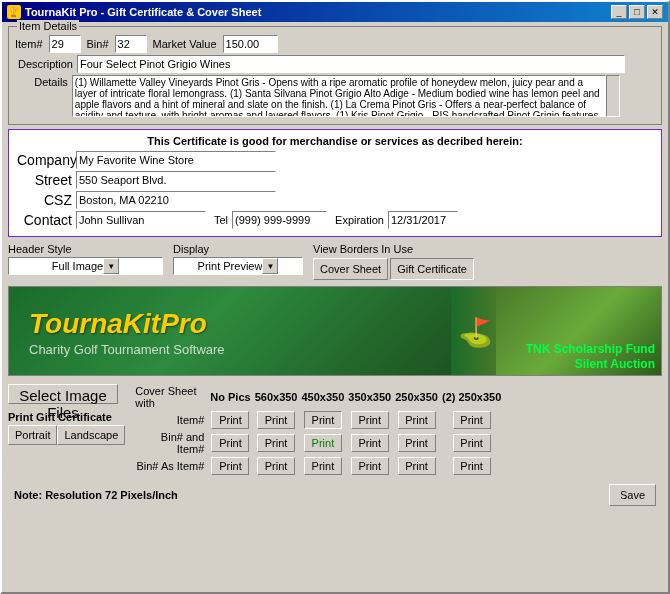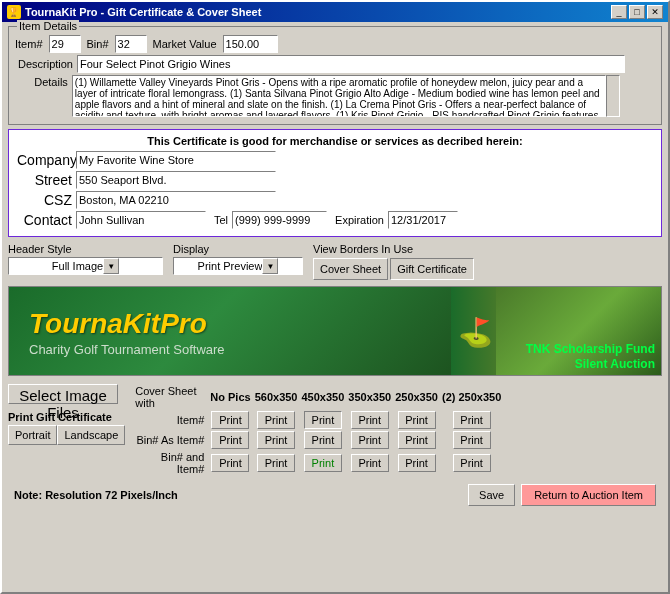--- a/index.html
+++ b/index.html
@@ -515,44 +515,43 @@
           <tr>
             <td style="font-size:11px;text-align:right;padding-right:4px;">Item#</td>
             <td style="text-align:center;padding:1px 2px;"><button class="print-btn">Print</button></td>
             <td style="text-align:center;padding:1px 2px;"><button class="print-btn">Print</button></td>
             <td style="text-align:center;padding:1px 2px;"><button class="print-btn" style="cursor:default;border-top-color:#808080;border-left-color:#808080;border-right-color:#ffffff;border-bottom-color:#ffffff;">Print</button></td>
             <td style="text-align:center;padding:1px 2px;"><button class="print-btn">Print</button></td>
             <td style="text-align:center;padding:1px 2px;"><button class="print-btn">Print</button></td>
             <td style="text-align:center;padding:1px 2px;"><button class="print-btn">Print</button></td>
           </tr>
           <tr>
-            <td style="font-size:11px;text-align:right;padding-right:4px;">Bin# As Item#</td>
-            <td style="text-align:center;padding:1px 2px;"><button class="print-btn">Print</button></td>
-            <td style="text-align:center;padding:1px 2px;"><button class="print-btn">Print</button></td>
-            <td style="text-align:center;padding:1px 2px;"><button class="print-btn">Print</button></td>
+            <td style="font-size:11px;text-align:right;padding-right:4px;">Bin# and Item#</td>
+            <td style="text-align:center;padding:1px 2px;"><button class="print-btn">Print</button></td>
+            <td style="text-align:center;padding:1px 2px;"><button class="print-btn">Print</button></td>
+            <td style="text-align:center;padding:1px 2px;"><button class="print-btn green-text">Print</button></td>
             <td style="text-align:center;padding:1px 2px;"><button class="print-btn">Print</button></td>
             <td style="text-align:center;padding:1px 2px;"><button class="print-btn">Print</button></td>
             <td style="text-align:center;padding:1px 2px;"><button class="print-btn">Print</button></td>
           </tr>
           <tr>
-            <td style="font-size:11px;text-align:right;padding-right:4px;">Bin# and Item#</td>
-            <td style="text-align:center;padding:1px 2px;"><button class="print-btn">Print</button></td>
-            <td style="text-align:center;padding:1px 2px;"><button class="print-btn">Print</button></td>
-            <td style="text-align:center;padding:1px 2px;"><button class="print-btn green-text">Print</button></td>
+            <td style="font-size:11px;text-align:right;padding-right:4px;">Bin# As Item#</td>
+            <td style="text-align:center;padding:1px 2px;"><button class="print-btn">Print</button></td>
+            <td style="text-align:center;padding:1px 2px;"><button class="print-btn">Print</button></td>
+            <td style="text-align:center;padding:1px 2px;"><button class="print-btn">Print</button></td>
             <td style="text-align:center;padding:1px 2px;"><button class="print-btn">Print</button></td>
             <td style="text-align:center;padding:1px 2px;"><button class="print-btn">Print</button></td>
             <td style="text-align:center;padding:1px 2px;"><button class="print-btn">Print</button></td>
           </tr>
         </tbody>
           </table>
       </div>
     </div>
 
     <div class="bottom-bar">
       <span class="note-text">Note: Resolution 72 Pixels/Inch</span>
       <div style="display:flex;gap:6px;">
         <button class="save-btn">Save</button>
-        <button class="return-btn">Return to Auction Item</button>
       </div>
     </div>
 
   </div>
 </div>
 
 </body></html>

